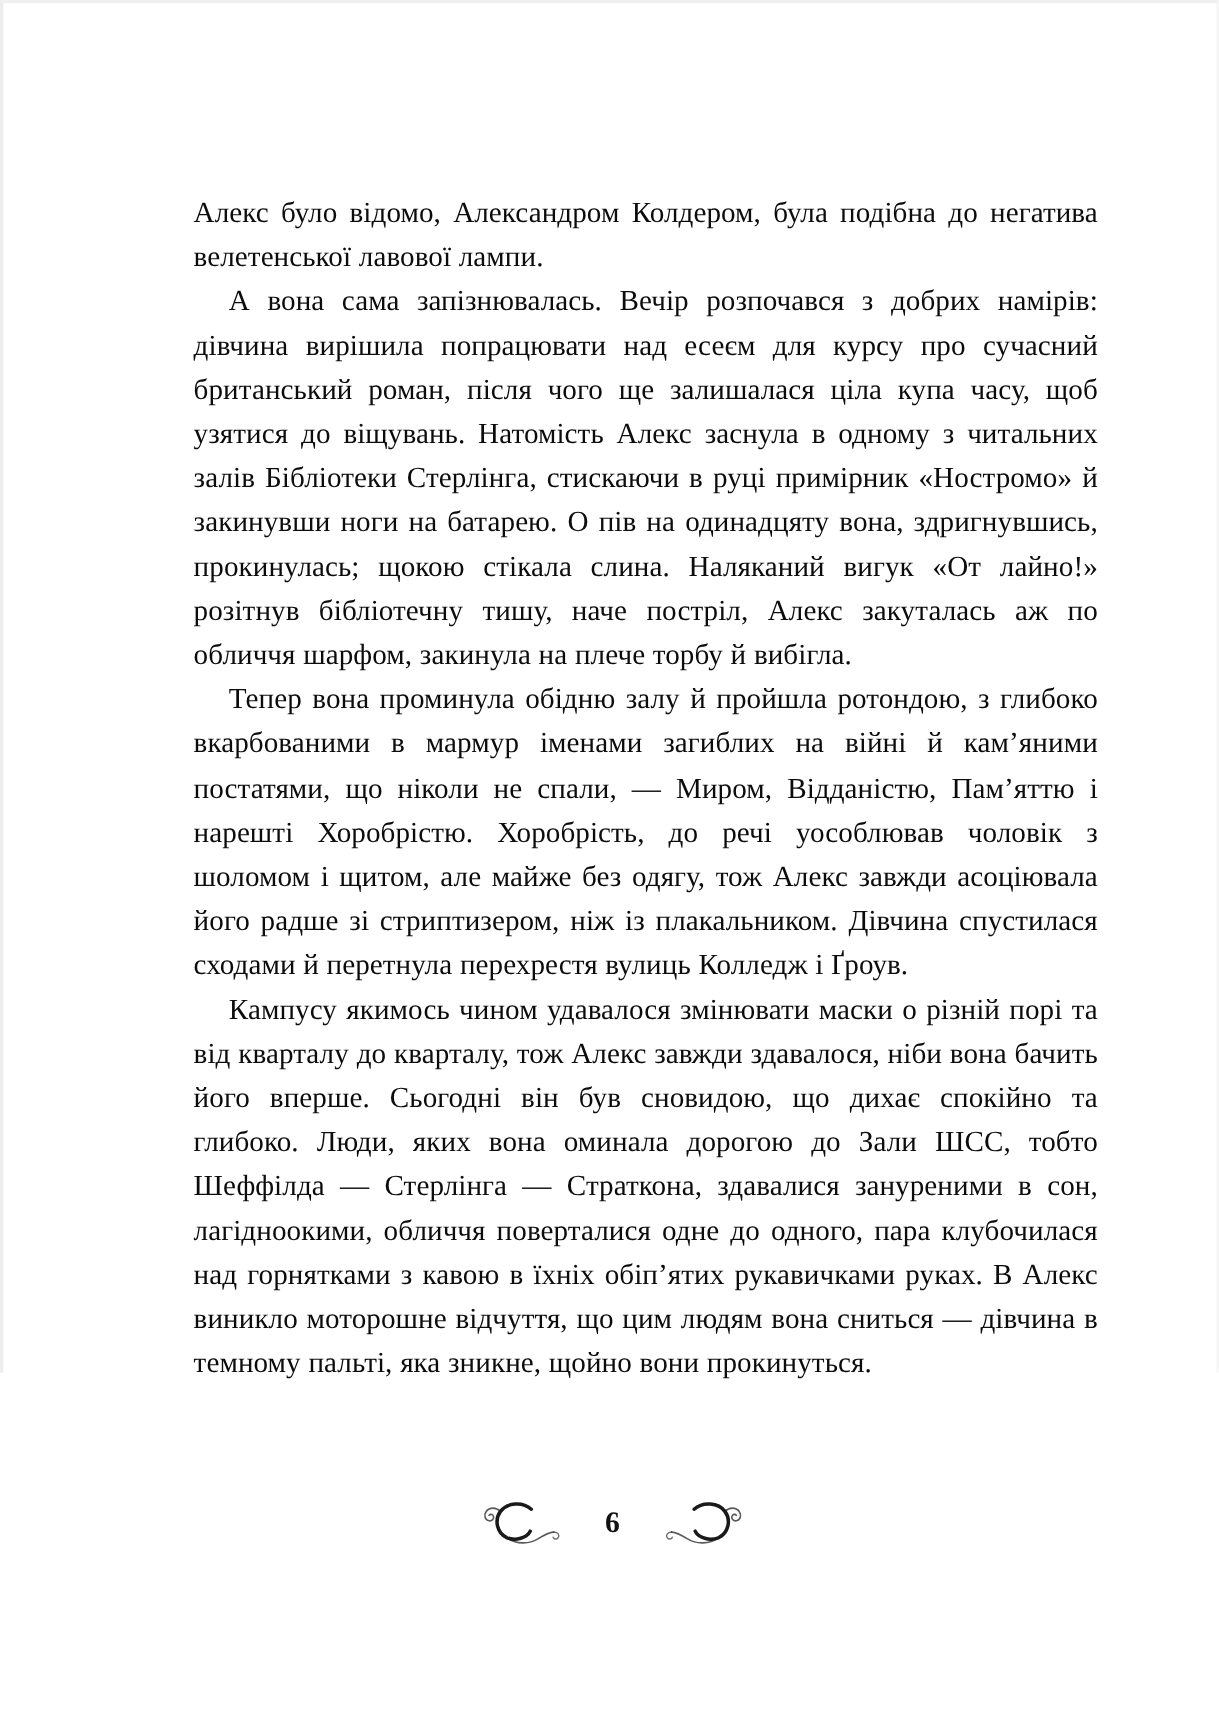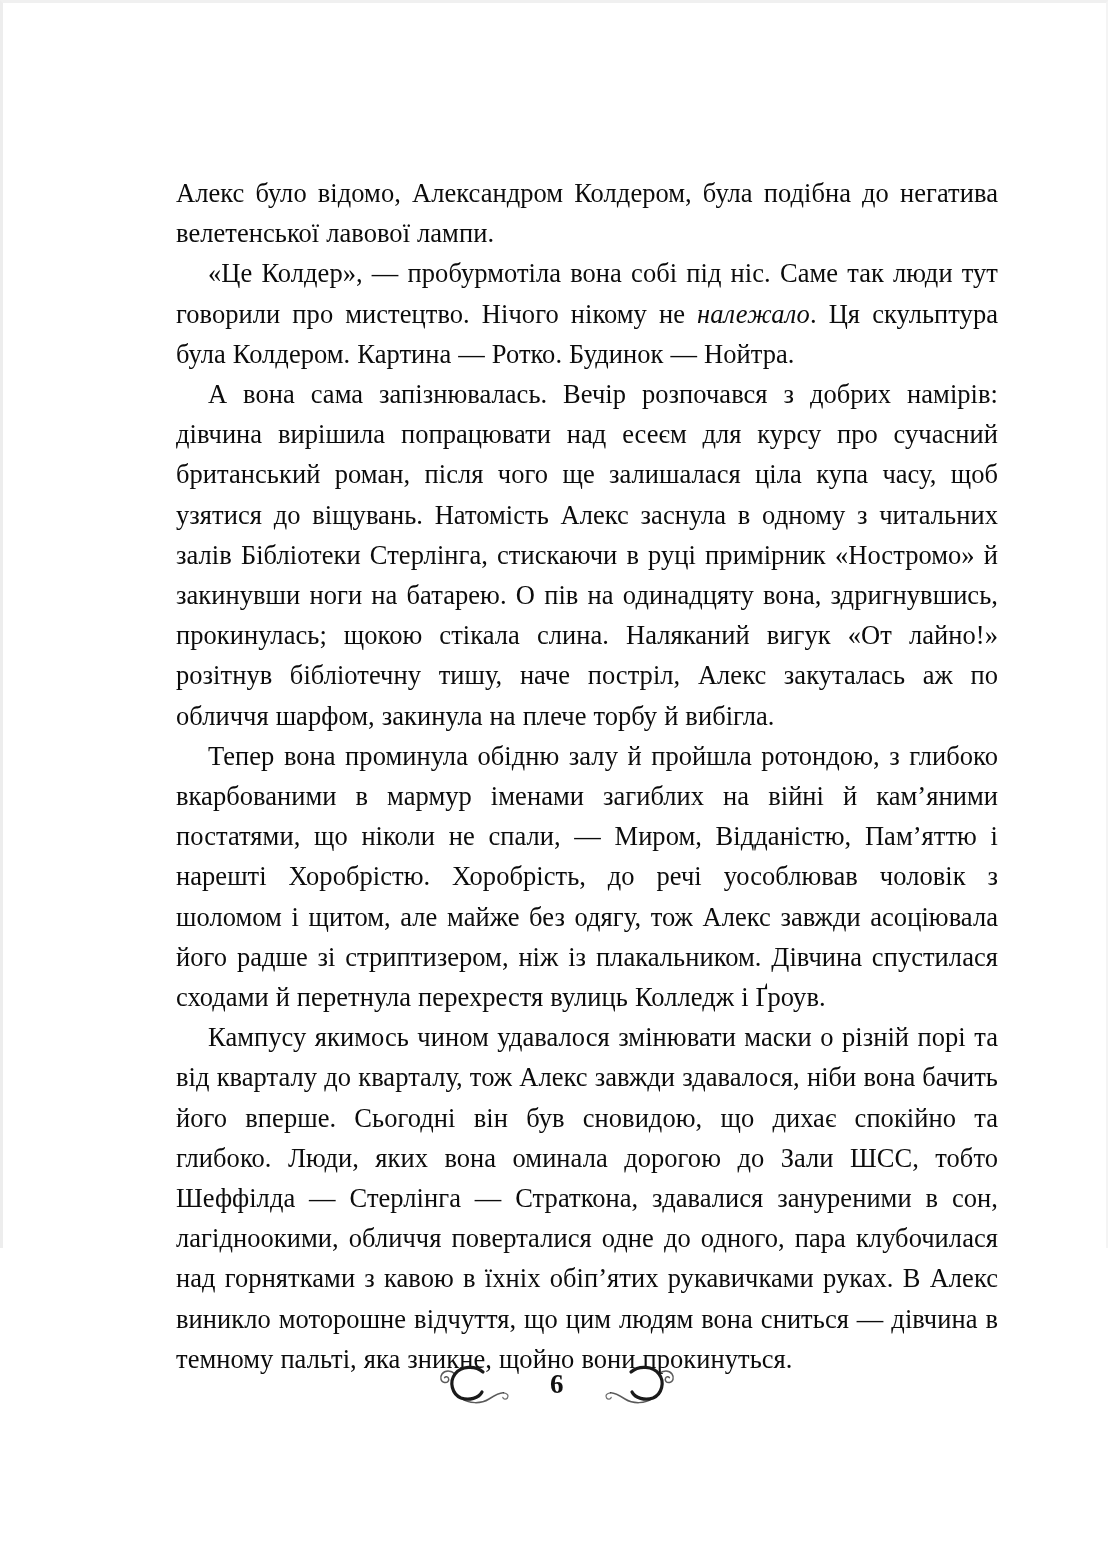--- a/index.html
+++ b/index.html
@@ -77,21 +77,20 @@
     text-align: center;
   }
 </style>
 </head>
 <body>
 
 <div class="page">
 
   <div class="text-block">
       <p class="para cont">Алекс було відомо, Александром Колдером, була подібна до негатива велетенської лавової лампи.</p>
-      <p class="para">«Це Колдер», — пробурмотіла вона собі під ніс. Саме так люди тут говорили про мистецтво. Нічого нікому не <i>належало</i>. Ця скульптура була Колдером. Картина — Ротко. Будинок — Нойтра.</p>
       <p class="para">А вона сама запізнювалась. Вечір розпочався з добрих намірів: дівчина вирішила попрацювати над есеєм для курсу про сучасний британський роман, після чого ще залишалася ціла купа часу, щоб узятися до віщувань. Натомість Алекс заснула в одному з читальних залів Бібліотеки Стерлінга, стискаючи в руці примірник «Ностромо» й закинувши ноги на батарею. О пів на одинадцяту вона, здригнувшись, прокинулась; щокою стікала слина. Наляканий вигук «От лайно!» розітнув бібліотечну тишу, наче постріл, Алекс закуталась аж по обличчя шарфом, закинула на плече торбу й вибігла.</p>
       <p class="para">Тепер вона проминула обідню залу й пройшла ротондою, з глибоко вкарбованими в мармур іменами загиблих на війні й кам’яними постатями, що ніколи не спали, — Миром, Відданістю, Пам’яттю і нарешті Хоробрістю. Хоробрість, до речі уособлював чоловік з шоломом і щитом, але майже без одягу, тож Алекс завжди асоціювала його радше зі стриптизером, ніж із плакальником. Дівчина спустилася сходами й перетнула перехрестя вулиць Колледж і Ґроув.</p>
       <p class="para">Кампусу якимось чином удавалося змінювати маски о різній порі та від кварталу до кварталу, тож Алекс завжди здавалося, ніби вона бачить його вперше. Сьогодні він був сновидою, що дихає спокійно та глибоко. Люди, яких вона оминала дорогою до Зали ШСС, тобто Шеффілда — Стерлінга — Страткона, здавалися зануреними в сон, лагідноокими, обличчя поверталися одне до одного, пара клубочилася над горнятками з кавою в їхніх обіп’ятих рукавичками руках. В Алекс виникло моторошне відчуття, що цим людям вона сниться — дівчина в темному пальті, яка зникне, щойно вони прокинуться.</p>
     </div>
 
   <div class="footer">
     <svg class="orn" viewBox="0 0 84 46" aria-hidden="true">
       <g fill="none" stroke="#1a1a1a" stroke-linecap="round">
         <path d="M54 11 C46 4, 32 5, 26 13 C20 21, 23 33, 32 37 C40 40, 50 37, 53 31" stroke-width="3.2"></path>
         <path d="M26 13 C22 9, 16 9, 13 13 C10.5 16.5, 12 21, 15.5 21.5 C18.5 22, 20.5 19.5, 19.5 17.2 C18.8 15.4, 16.6 15.1, 15.6 16.6" stroke-width="1.5" stroke-opacity="0.72"></path>

